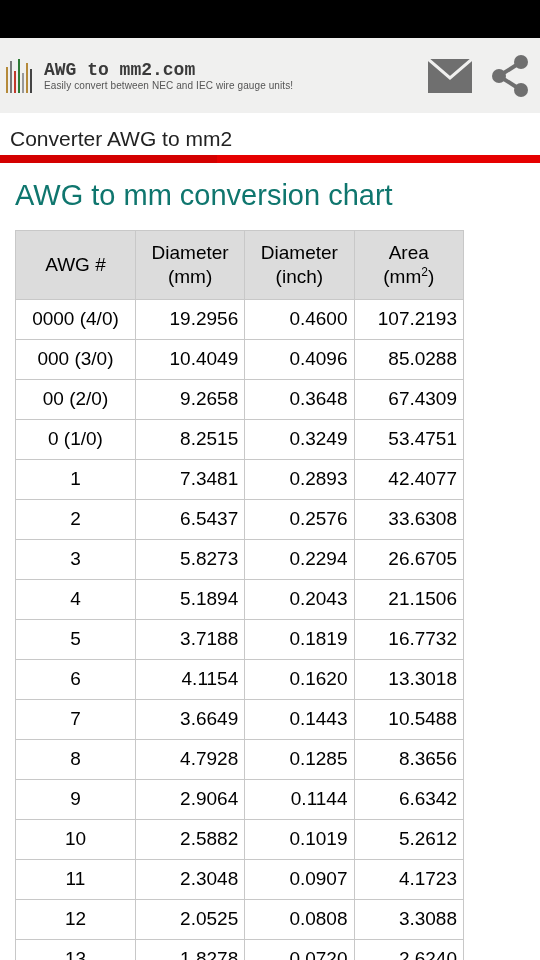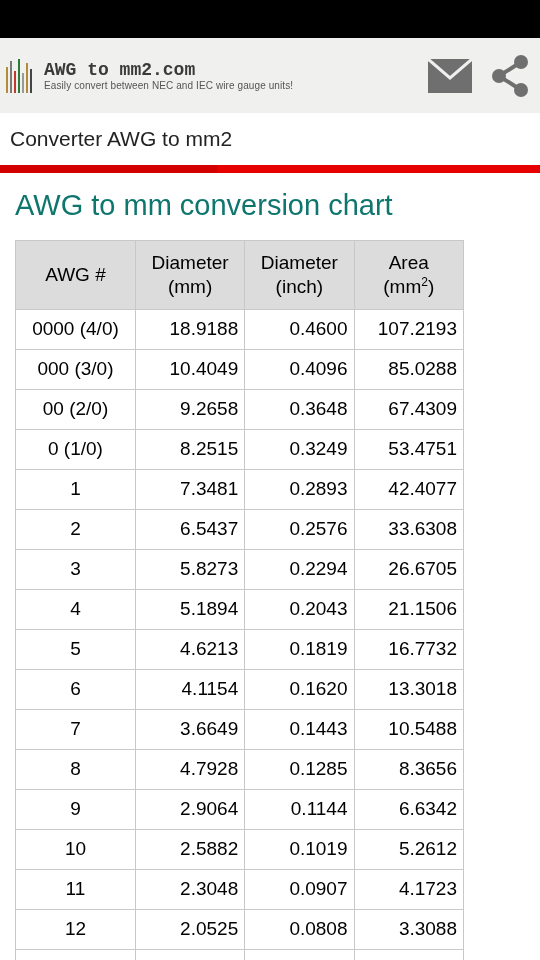--- a/index.html
+++ b/index.html
@@ -7,21 +7,21 @@
   .status-bar { width: 540px; height: 38px; background: #000; }
   .app-bar { width: 540px; height: 75px; background: #f0f0ef; display: flex; align-items: center; padding: 0 0; }
   .logo-block { display: flex; align-items: center; gap: 6px; }
   .logo-icon { width: 38px; height: 42px; position: relative; }
   .logo-icon span { display: inline-block; width: 2px; height: 28px; position: absolute; bottom: 4px; }
   .logo-text { display: flex; flex-direction: column; }
   .logo-title { font-family: 'Courier New', monospace; font-weight: bold; font-size: 18px; color: #3a3a3a; letter-spacing: 0px; }
   .logo-sub { font-family: Arial, sans-serif; font-size: 10px; color: #555; letter-spacing: 0.1px; }
   .spacer { flex: 1; }
   .icon-btn { width: 60px; height: 60px; display: flex; align-items: center; justify-content: center; }
-  .tab-title { font-size: 21px; color: #222; padding: 14px 10px 14px 10px; }
+  .tab-title { font-size: 21px; color: #222; padding: 14px 10px 4px 10px; }
   .tab-underline { width: 540px; height: 8px; background: #e60000; position: relative; }
   .tab-underline::before { content: ""; position: absolute; left: 0; top: 0; width: 217px; height: 8px; background: #d40000; }
   .content { padding: 16px 15px 0 15px; }
   .heading { font-size: 29px; font-weight: 400; color: #0f766e; margin-bottom: 18px; }
   table { border-collapse: collapse; width: 449px; }
   th, td { border: 1px solid #c8c8c8; font-size: 19px; height: 40px; }
   th { background: #dcdcdc; font-weight: 400; text-align: center; padding: 10px 4px; line-height: 1.25; }
   td { padding: 0 6px; }
   td.c-awg { text-align: center; width: 122px; }
   td.c-mm  { text-align: right; width: 110px; }
@@ -88,21 +88,21 @@
         </th>
         <th>
           <span>Area</span><br>
           <span>(mm</span><span class="sup">2</span><span>)</span>
         </th>
       </tr>
     </thead>
     <tbody id="tbody">
         <tr>
           <td class="c-awg">0000 (4/0)</td>
-          <td class="c-mm">18.9188</td>
+          <td class="c-mm">19.2956</td>
           <td class="c-in">0.4600</td>
           <td class="c-ar">107.2193</td>
         </tr>
         <tr>
           <td class="c-awg">000 (3/0)</td>
           <td class="c-mm">10.4049</td>
           <td class="c-in">0.4096</td>
           <td class="c-ar">85.0288</td>
         </tr>
         <tr>
@@ -136,21 +136,21 @@
           <td class="c-ar">26.6705</td>
         </tr>
         <tr>
           <td class="c-awg">4</td>
           <td class="c-mm">5.1894</td>
           <td class="c-in">0.2043</td>
           <td class="c-ar">21.1506</td>
         </tr>
         <tr>
           <td class="c-awg">5</td>
-          <td class="c-mm">4.6213</td>
+          <td class="c-mm">3.7188</td>
           <td class="c-in">0.1819</td>
           <td class="c-ar">16.7732</td>
         </tr>
         <tr>
           <td class="c-awg">6</td>
           <td class="c-mm">4.1154</td>
           <td class="c-in">0.1620</td>
           <td class="c-ar">13.3018</td>
         </tr>
         <tr>

